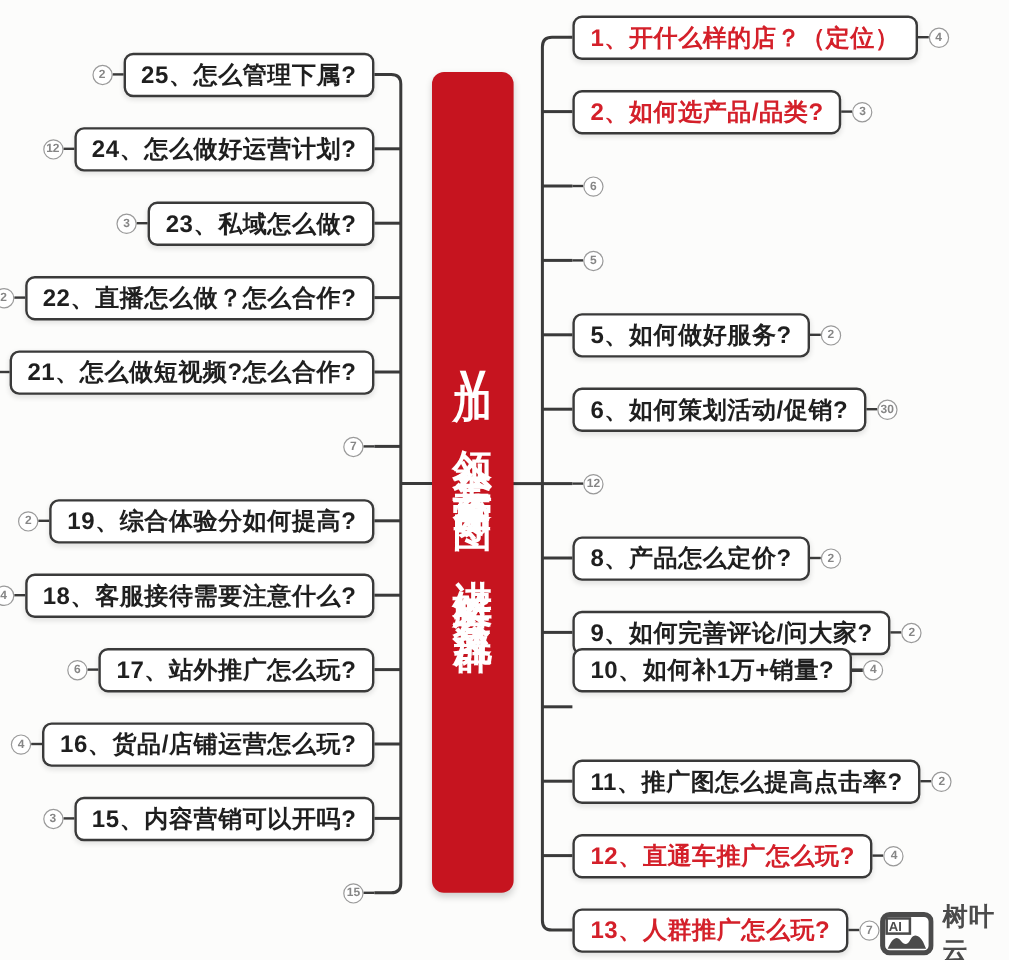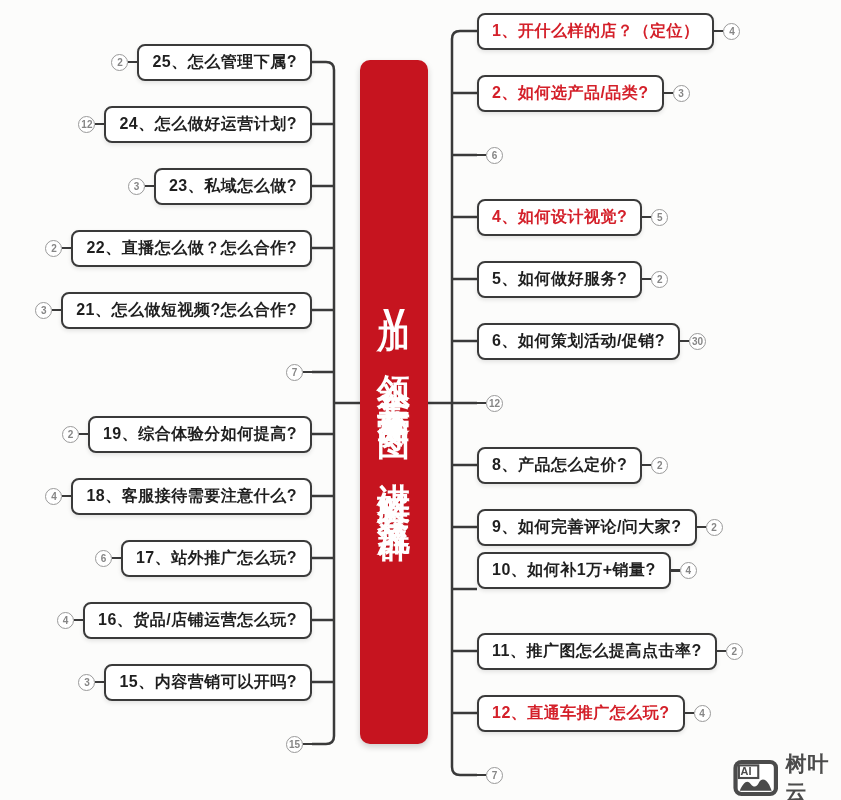--- a/index.html
+++ b/index.html
@@ -8,21 +8,21 @@
     background:#fcfcfb;
     font-family:"Liberation Sans","DejaVu Sans",sans-serif;
   }
   .connectors { position:absolute; left:0; top:0; z-index:1; }
   .row { position:absolute; display:flex; align-items:center; height:37px; z-index:2; }
   .row.left  { right:529px; }
   .row.right { left:477px; }
   .node {
     display:flex; align-items:center; height:37px; box-sizing:border-box;
     border:2.5px solid #3a3a3a; border-radius:8px; background:#ffffff;
-    padding:0 13px; font-size:16px; font-weight:700; color:#1f1f1f;
+    padding:0 13px; font-size:20px; font-weight:700; color:#1f1f1f;
     white-space:nowrap; letter-spacing:0.5px;
     box-shadow:0 2px 4px rgba(0,0,0,0.10);
   }
   .node.red { color:#d4202a; }
   .stub { width:9px; height:2.5px; background:#3a3a3a; flex:none; }
   .badge {
     width:17px; height:17px; box-sizing:border-box; flex:none;
     border:1.5px solid #9a9a9a; border-radius:50%; background:#ffffff;
     color:#868686; font-size:10px; font-weight:600;
     display:flex; align-items:center; justify-content:center;
@@ -144,21 +144,20 @@
 <div class="row right" style="top:74.5px">
   <div class="node red">2、如何选产品/品类?</div>
     <span class="stub"></span>
   <span class="badge">3</span>
 </div>
 <div class="row right" style="top:136.5px">
     <span class="stub"></span>
   <span class="badge">6</span>
 </div>
 <div class="row right" style="top:198.5px">
-  <div class="node red">4、如何设计视觉?</div>
     <span class="stub"></span>
   <span class="badge">5</span>
 </div>
 <div class="row right" style="top:260.5px">
   <div class="node">5、如何做好服务?</div>
     <span class="stub"></span>
   <span class="badge">2</span>
 </div>
 <div class="row right" style="top:322.5px">
   <div class="node">6、如何策划活动/促销?</div>
@@ -172,36 +171,37 @@
 <div class="row right" style="top:446.5px">
   <div class="node">8、产品怎么定价?</div>
     <span class="stub"></span>
   <span class="badge">2</span>
 </div>
 <div class="row right" style="top:508.5px">
   <div class="node">9、如何完善评论/问大家?</div>
     <span class="stub"></span>
   <span class="badge">2</span>
 </div>
-<div class="row right" style="top:552px">
+<div class="row right" style="top:540px">
   <div class="node">10、如何补1万+销量?</div>
     <span class="stub"></span>
   <span class="badge">4</span>
 </div>
 <div class="row right" style="top:632.5px">
   <div class="node">11、推广图怎么提高点击率?</div>
     <span class="stub"></span>
   <span class="badge">2</span>
 </div>
 <div class="row right" style="top:694.5px">
   <div class="node red">12、直通车推广怎么玩?</div>
     <span class="stub"></span>
   <span class="badge">4</span>
 </div>
 <div class="row right" style="top:756.5px">
+  <div class="node red">13、人群推广怎么玩?</div>
     <span class="stub"></span>
   <span class="badge">7</span>
 </div>
 
 <div class="logo">
   <svg width="54" height="44" viewBox="0 0 54 44">
     <rect x="3" y="3" width="48" height="38" rx="7" fill="#ffffff" stroke="#4b4b4b" stroke-width="5"></rect>
     <path d="M8 37 C13 26 17 24 21 29 C25 34 28 33 31 27 C34 22 39 23 43 30 L46 37 Z" fill="#4b4b4b"></path>
     <rect x="7" y="7" width="23" height="15" fill="#ffffff" stroke="#4b4b4b" stroke-width="2.5"></rect>
     <text x="9" y="19" font-size="13" font-weight="bold" fill="#4b4b4b">AI</text>

